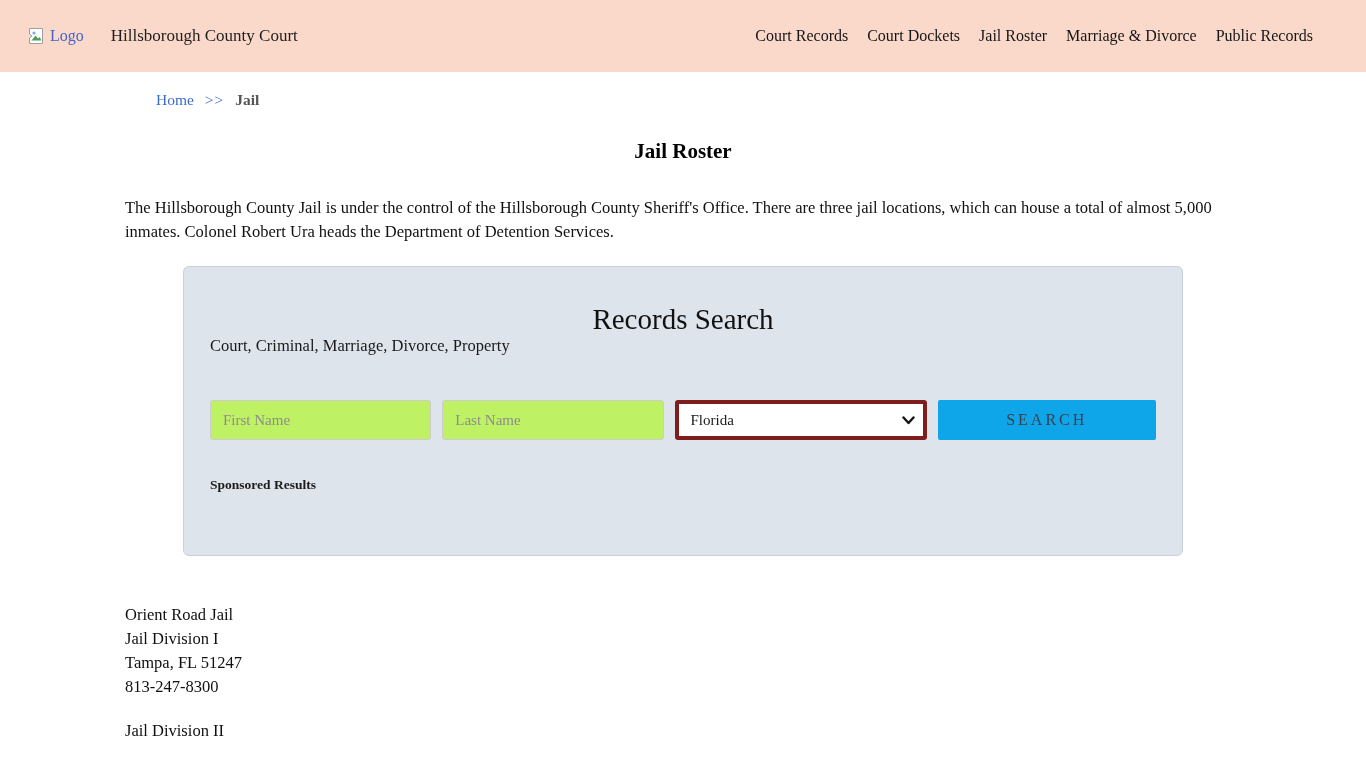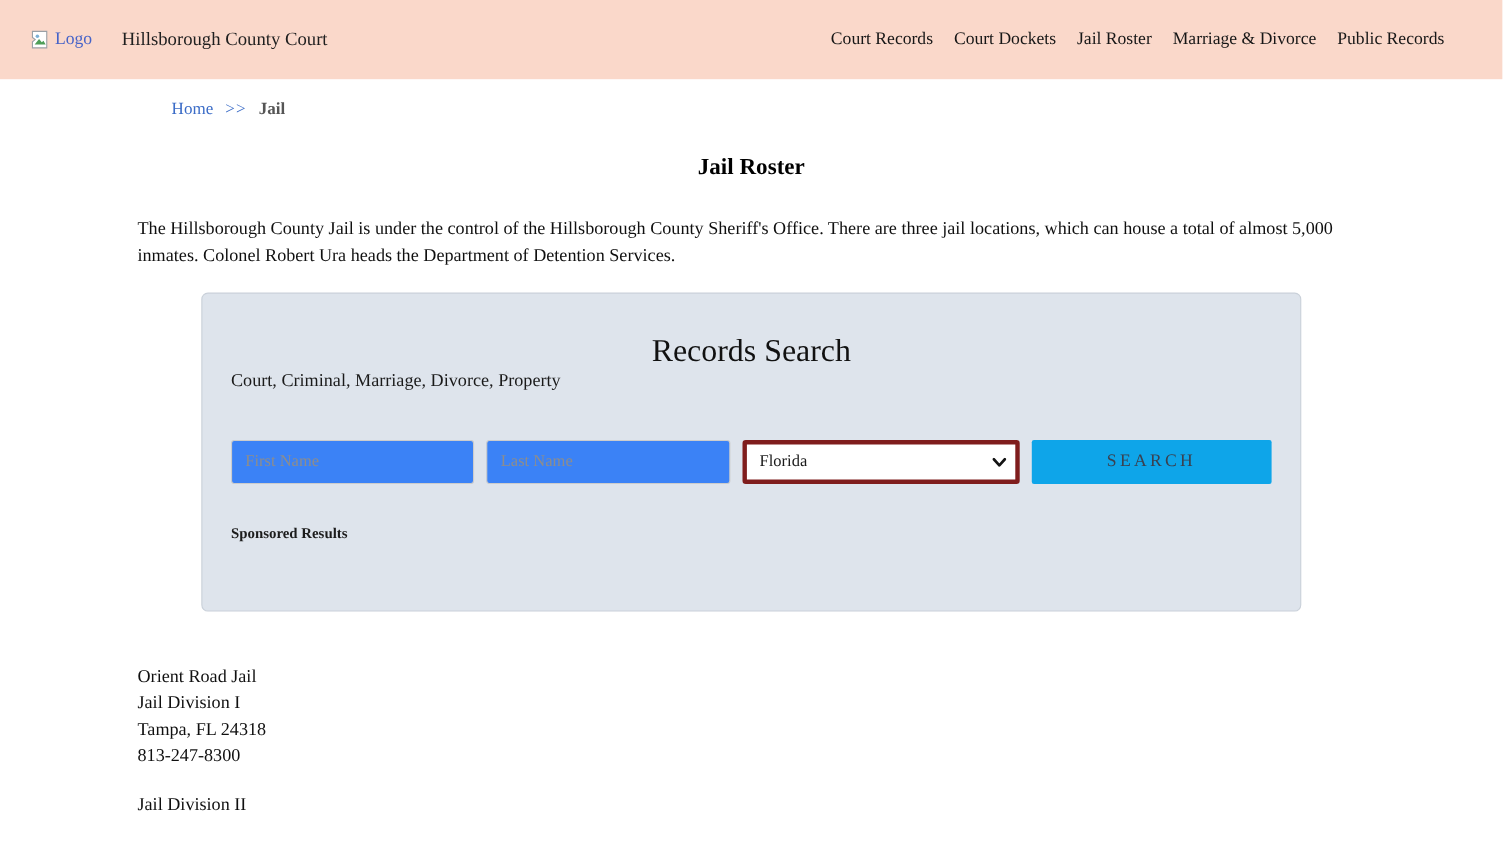--- a/index.html
+++ b/index.html
@@ -114,21 +114,21 @@
   }
   .form-row input[type="text"] {
     width: 252px;
     height: 40px;
     border: 1px solid #cccccc;
     border-radius: 3px;
     padding: 0 12px;
     font-family: "Liberation Serif", serif;
     font-size: 15px;
     color: #333333;
-    background: #3b82f6;
+    background: #bef264;
   }
   .form-row input[type="text"]::placeholder { color: #8d8d8d; }
   .select-wrap {
     position: relative;
     width: 252px;
   }
   .select-wrap select {
     width: 252px;
     height: 40px;
     border: 4px solid #7f1d1d;
@@ -232,19 +232,19 @@
     <button class="search-btn">SEARCH</button>
   </div>
 
   <div class="sponsored">Sponsored Results</div>
 </section>
 
 <div class="locations">
   <div class="location">
     <div>Orient Road Jail</div>
     <div>Jail Division I</div>
-    <div>Tampa, FL 24318</div>
+    <div>Tampa, FL 51247</div>
     <div>813-247-8300</div>
   </div>
   <div class="location">
     <div>Jail Division II</div>
   </div>
 </div>
 
 </body></html>

